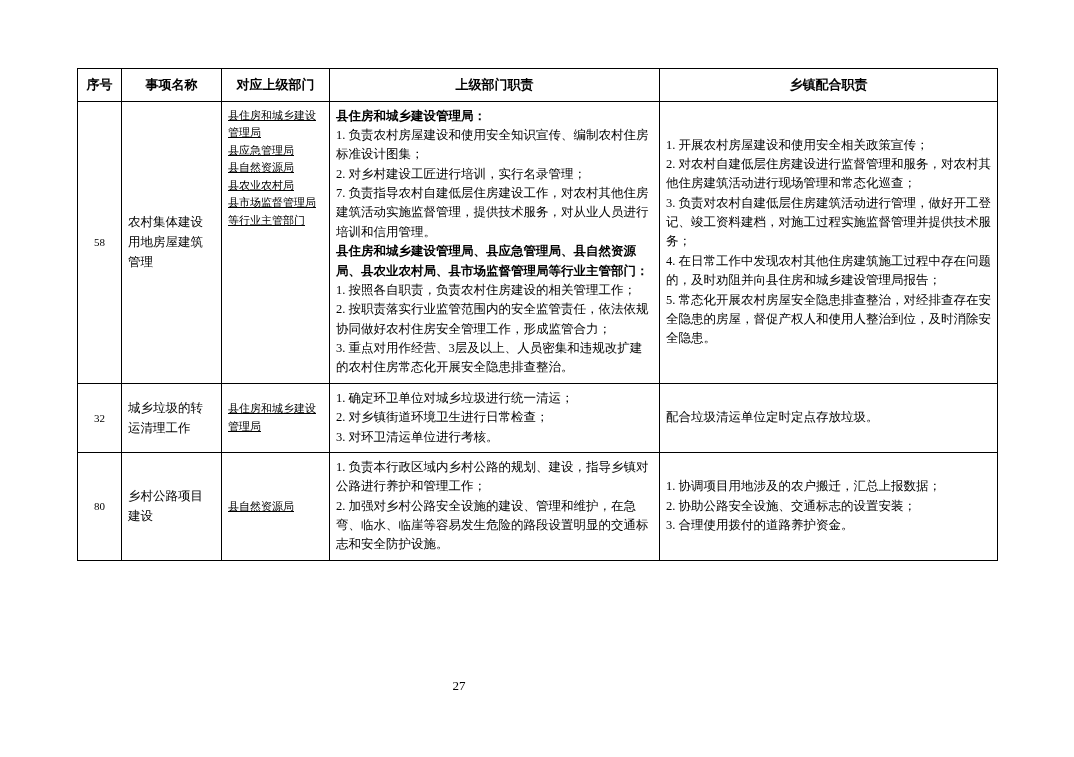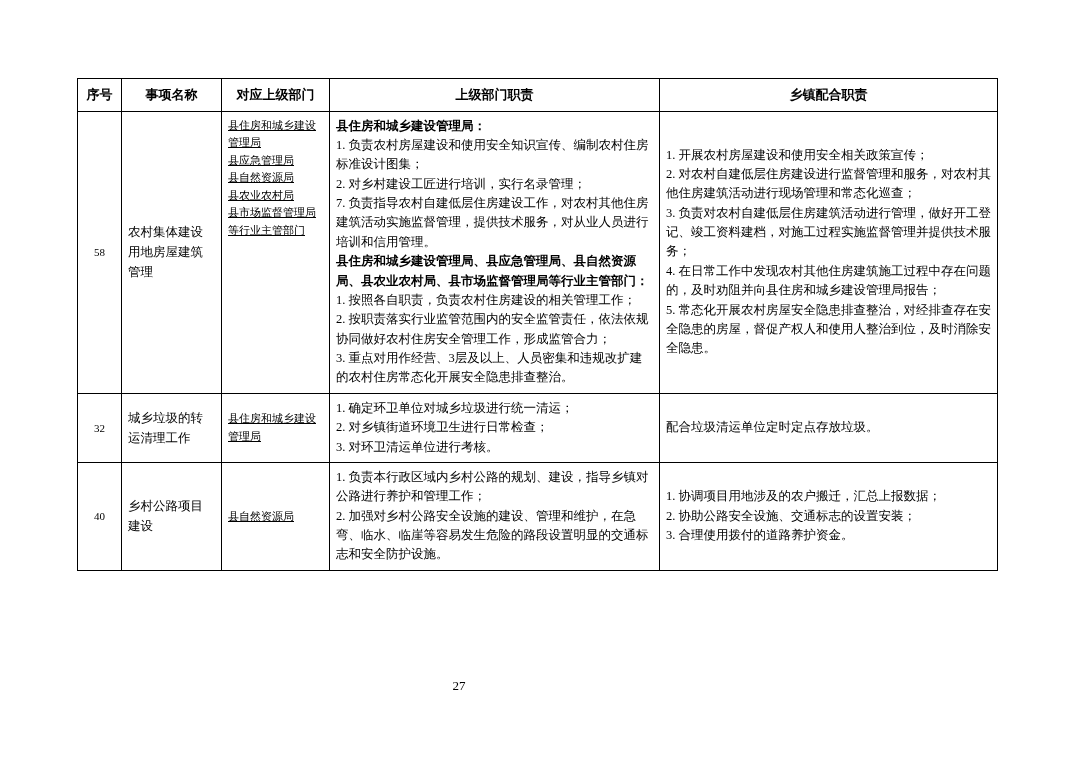--- a/index.html
+++ b/index.html
@@ -17,21 +17,21 @@
   .page {
     position: absolute;
     left: 0; top: 0;
     width: 1074px;
     height: 757px;
     background: #fff;
   }
   .doc-table {
     position: absolute;
     left: 77px;
-    top: 78px;
+    top: 68px;
     width: 920px;
     border-collapse: collapse;
     table-layout: fixed;
   }
   .doc-table td, .doc-table th {
     border: 1px solid #000;
     vertical-align: top;
     padding: 5px 6px;
     font-size: 12.5px;
     line-height: 1.5;
@@ -142,21 +142,21 @@
         <td class="name">城乡垃圾的转运清理工作</td>
         <td class="dept mid nowrapline">县住房和城乡建设管理局</td>
         <td class="duty mid">
           <div class="nowrapline">1. 确定环卫单位对城乡垃圾进行统一清运；
 2. 对乡镇街道环境卫生进行日常检查；
 3. 对环卫清运单位进行考核。</div>
         </td>
         <td class="town mid nowrapline">配合垃圾清运单位定时定点存放垃圾。</td>
       </tr>
       <tr>
-        <td class="seq">40</td>
+        <td class="seq">80</td>
         <td class="name">乡村公路项目建设</td>
         <td class="dept mid nowrapline">县自然资源局</td>
         <td class="duty mid">
           <div class="nowrapline">1. 负责本行政区域内乡村公路的规划、建设，指导乡镇对公路进行养护和管理工作；
 2. 加强对乡村公路安全设施的建设、管理和维护，在急弯、临水、临崖等容易发生危险的路段设置明显的交通标志和安全防护设施。</div>
         </td>
         <td class="town mid nowrapline">1. 协调项目用地涉及的农户搬迁，汇总上报数据；
 2. 协助公路安全设施、交通标志的设置安装；
 3. 合理使用拨付的道路养护资金。</td>
       </tr>

